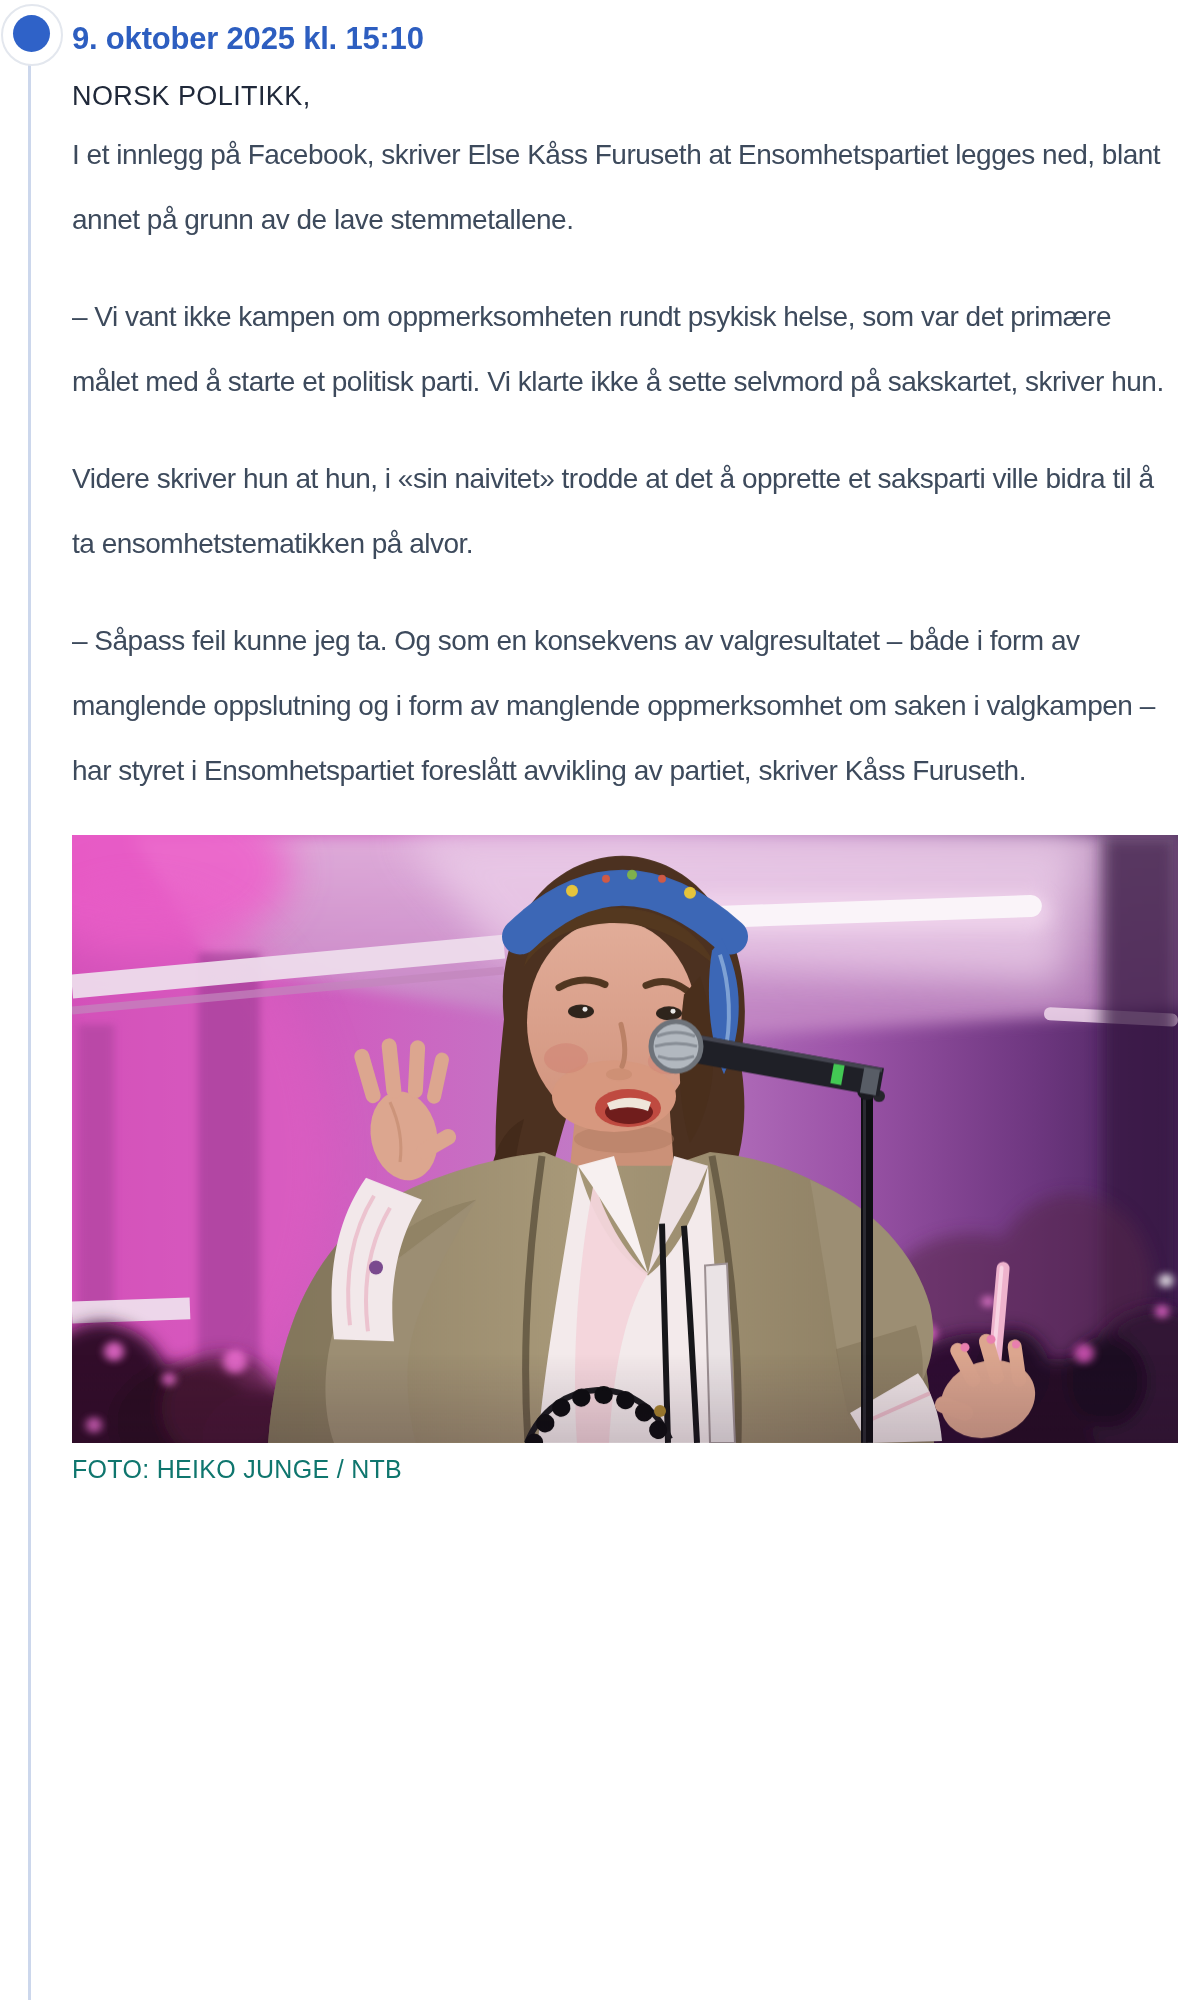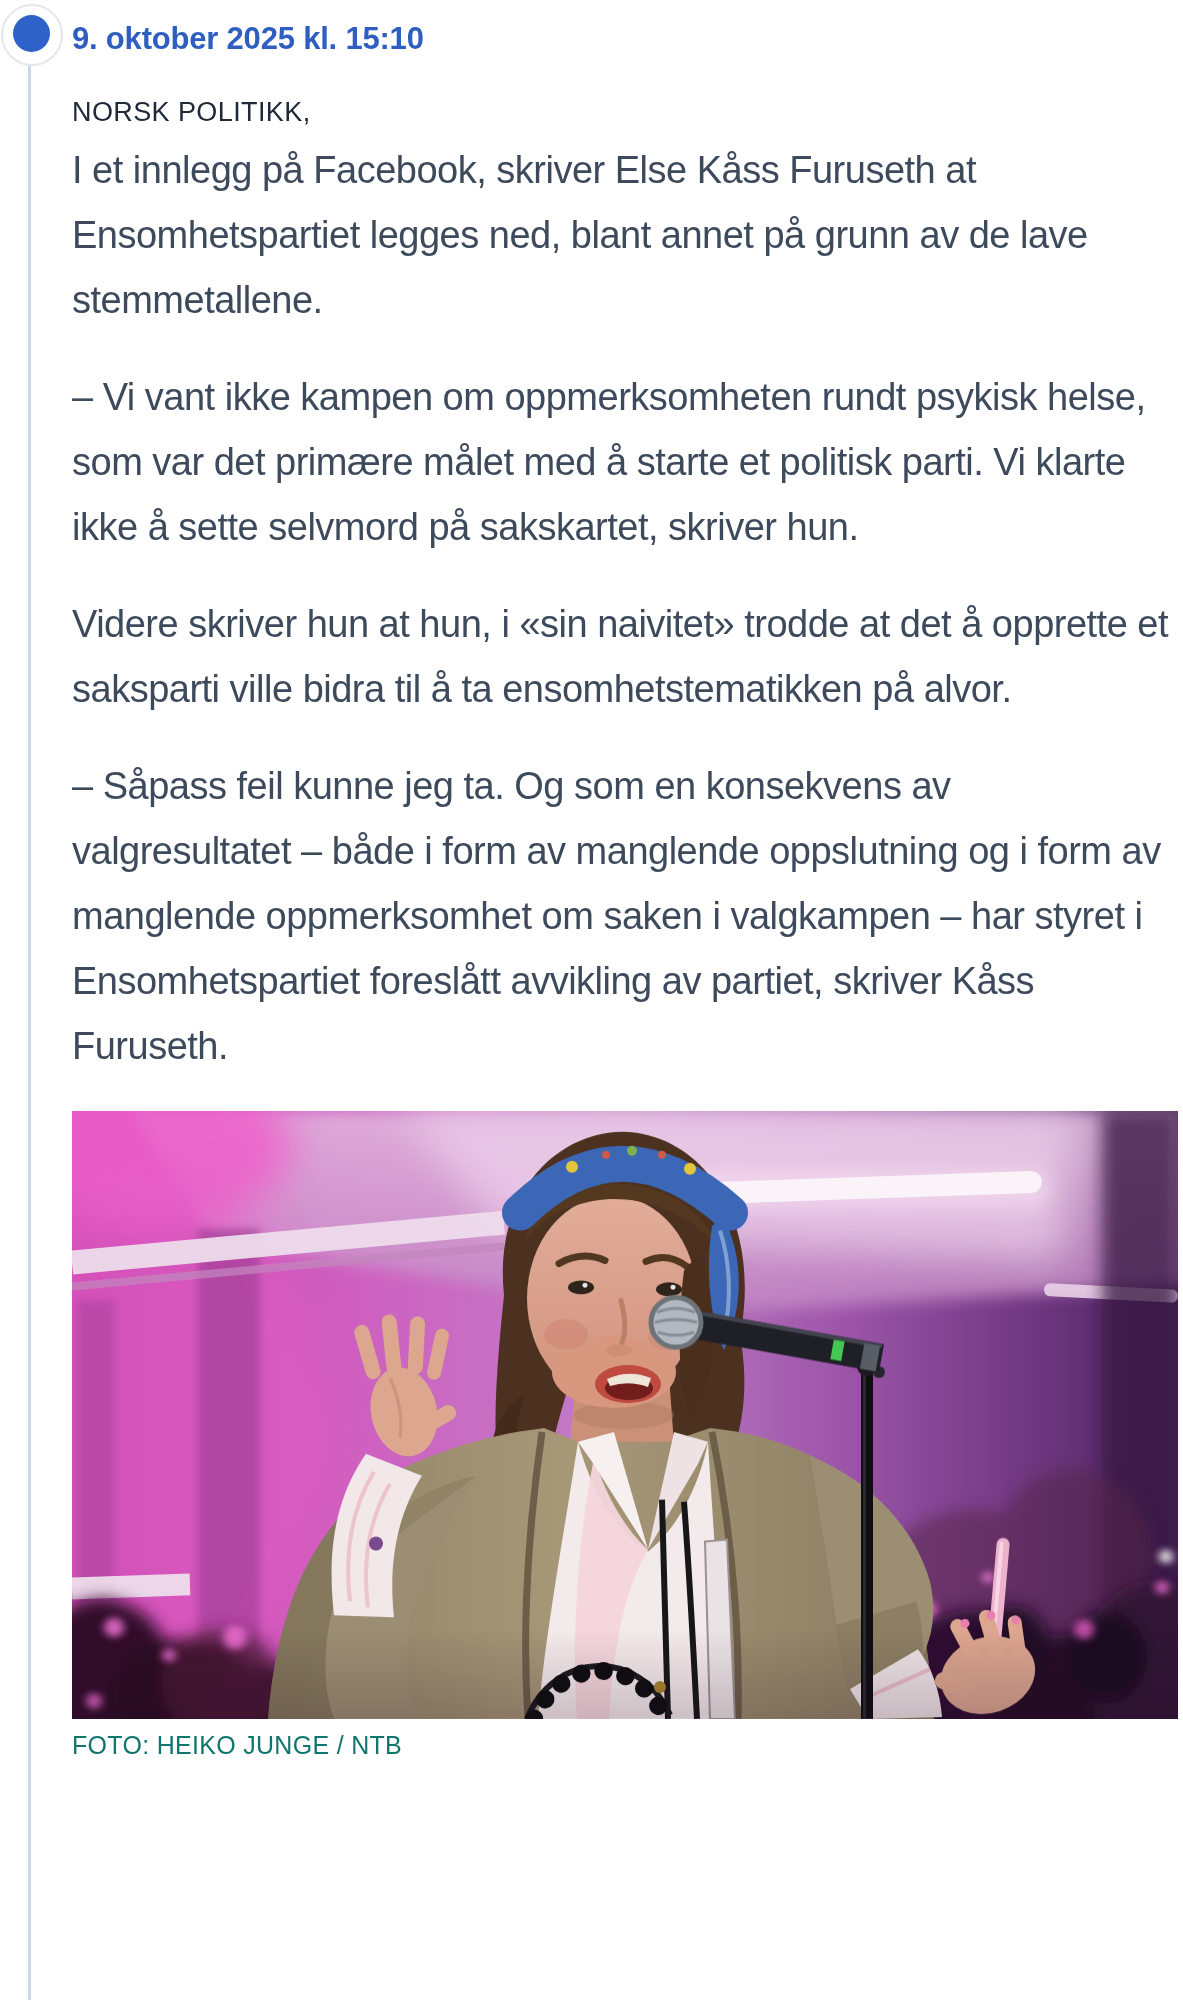--- a/index.html
+++ b/index.html
@@ -20,30 +20,30 @@
   .timeline-dot {
     position:absolute; left:13px; top:15px; width:37px; height:37px;
     border-radius:50%; background:#2f62c8;
   }
   .content { position:absolute; left:72px; top:8px; width:1106px; }
   .timestamp {
     margin-top:13px; font-size:31px; font-weight:700; color:#2d5ec0;
     letter-spacing:-0.2px; display:inline-block; text-decoration:none;
   }
   .kicker {
-    margin-top:40px; display:flex; gap:18px;
+    margin-top:24px; display:flex; gap:18px;
     font-size:27px; color:#20293a; letter-spacing:0.4px;
   }
   .headline {
     margin:14px 0 0 0; font-size:43px; font-weight:700; color:#0e1c38;
     letter-spacing:-0.5px; line-height:1.15;
   }
   .article-text { margin-top:10px; }
   .article-text p {
-    margin:0 0 32px 0; font-size:38px; line-height:65px; color:#3d4a5c;
+    margin:0 0 32px 0; font-size:28px; line-height:65px; color:#3d4a5c;
     letter-spacing:-0.5px;
   }
   .photo {
     margin-top:10px; width:1106px; height:608px; position:relative;
     background:#a348a0; overflow:hidden;
   }
   .photo svg { display:block; width:100%; height:100%; }
   .caption {
     margin-top:12px; font-size:25px; color:#0f766e; letter-spacing:0.3px;
   }

